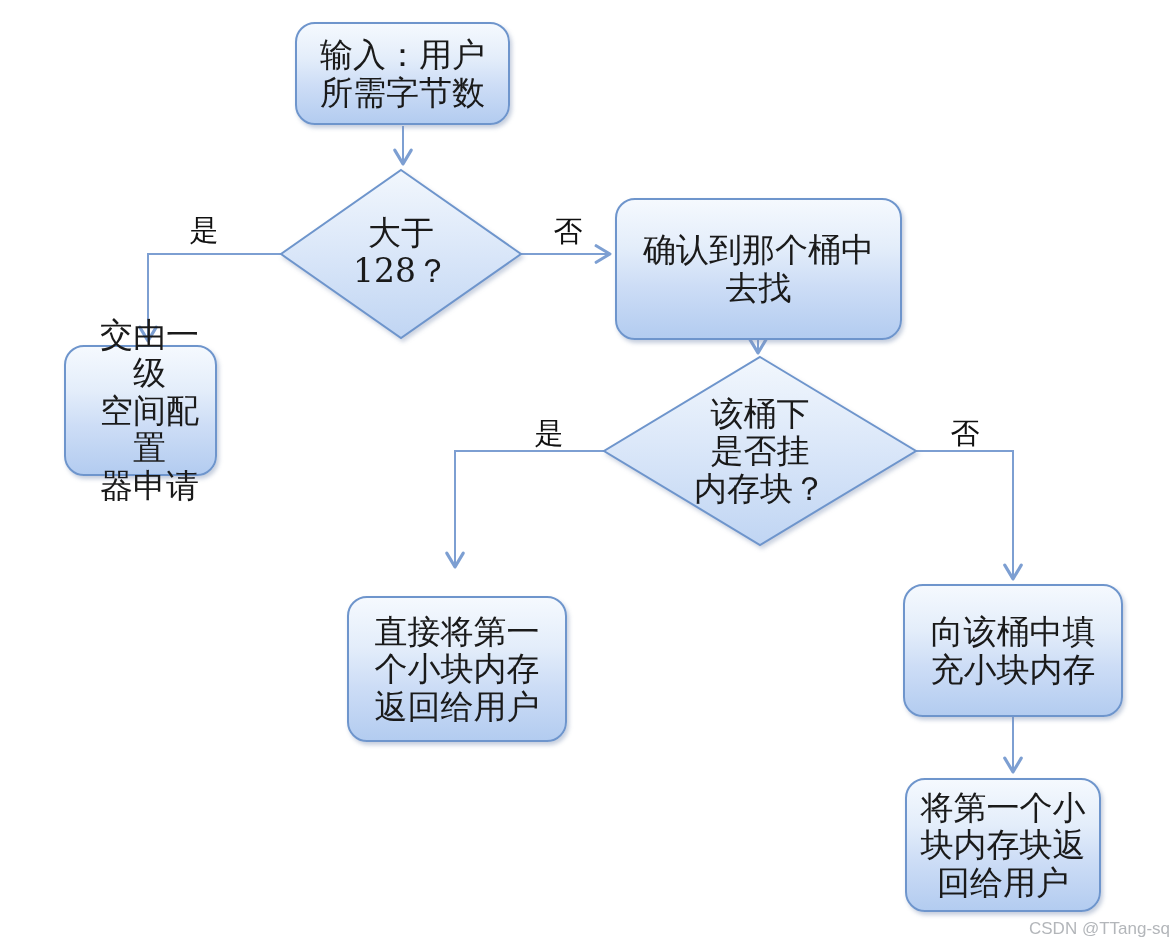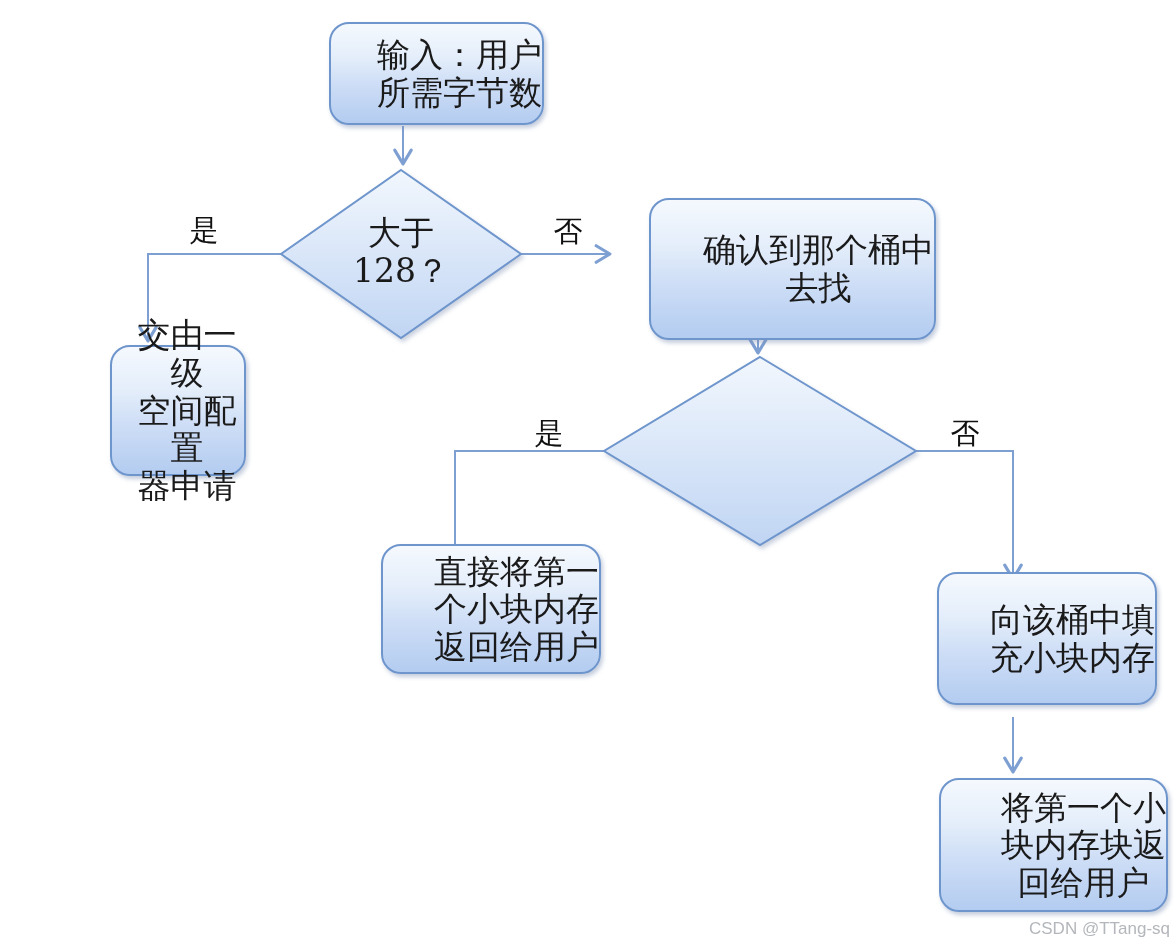--- a/index.html
+++ b/index.html
@@ -24,27 +24,26 @@
   }
   .node {
     position: absolute;
     box-sizing: border-box;
     border: 2px solid #6e95cc;
     border-radius: 20px;
     background: linear-gradient(to bottom, #f5f9fe 0%, #e3edfa 35%, #cdddf6 62%, #b3ccf0 100%);
     box-shadow: 2px 3px 4px rgba(125, 145, 180, 0.45);
     display: flex;
     align-items: center;
-    justify-content: flex-end;
+    justify-content: center;
     text-align: center;
     font-size: 33px;
     line-height: 1.14;
     color: #1a1a1a;
     white-space: pre-line;
-    margin-left: 34px;
   }
   .diamond-label {
     position: absolute;
     display: flex;
     align-items: center;
     justify-content: center;
     text-align: center;
     font-size: 33px;
     line-height: 1.14;
     color: #1a1a1a;
@@ -65,25 +64,25 @@
     position: absolute;
     right: 6px;
     bottom: 5px;
     font-family: "Liberation Sans", sans-serif;
     font-size: 17px;
     color: #b3b6ba;
   }
 
   
   #node-start          { left: 295px; top: 22px;  width: 215px; height: 103px; }
-  #node-level1         { left: 76px;  top: 345px; width: 136px; height: 131px; padding-left: 18px; }
+  #node-level1         { left: 64px;  top: 345px; width: 153px; height: 131px; padding-left: 18px; }
   #node-find-bucket    { left: 615px; top: 198px; width: 287px; height: 142px; }
-  #node-return-direct  { left: 347px; top: 544px; width: 220px; height: 130px; }
-  #node-fill-bucket    { left: 903px; top: 572px; width: 220px; height: 133px; }
-  #node-return-final   { left: 905px; top: 778px; width: 229px; height: 134px; }
+  #node-return-direct  { left: 347px; top: 596px; width: 220px; height: 146px; }
+  #node-fill-bucket    { left: 903px; top: 584px; width: 220px; height: 133px; }
+  #node-return-final   { left: 905px; top: 778px; width: 196px; height: 134px; }
 
   #label-decision1 { left: 281px; top: 168px; width: 240px; height: 168px; }
   #label-decision2 { left: 604px; top: 357px; width: 312px; height: 188px; }
 
   #edge-label-yes1 { left: 186px; top: 213px; }
   #edge-label-no1  { left: 550px; top: 214px; }
   #edge-label-yes2 { left: 531px; top: 416px; }
   #edge-label-no2  { left: 947px; top: 416px; }
 </style>
 </head>
@@ -146,20 +145,23 @@
   </div>
 
   <div class="node" id="node-return-final">
     <span>将第一个小
 块内存块返
 回给用户</span>
   </div>
 
   <div class="diamond-label" id="label-decision1">大于
 128？</div>
+  <div class="diamond-label" id="label-decision2">该桶下
+是否挂
+内存块？</div>
 
   <div class="edge-label" id="edge-label-yes1">是</div>
   <div class="edge-label" id="edge-label-no1">否</div>
   <div class="edge-label" id="edge-label-yes2">是</div>
   <div class="edge-label" id="edge-label-no2">否</div>
 
   <div class="watermark">CSDN @TTang-sq</div>
 
 </div>
 

